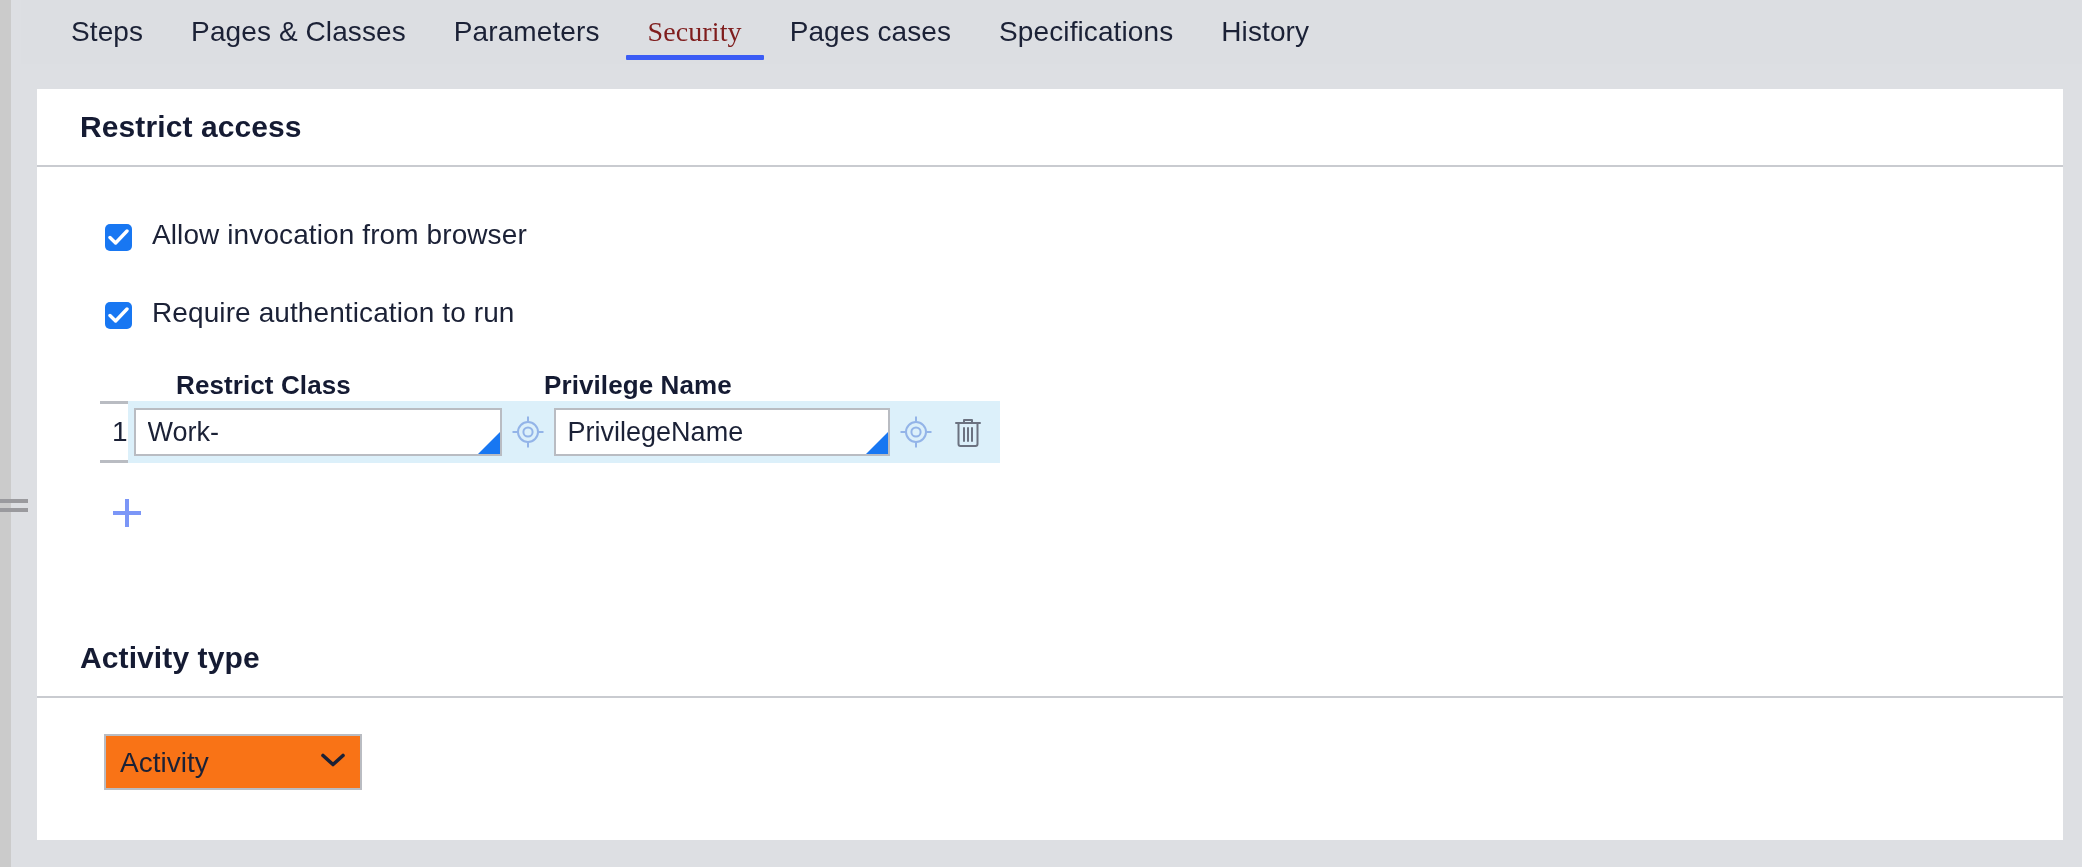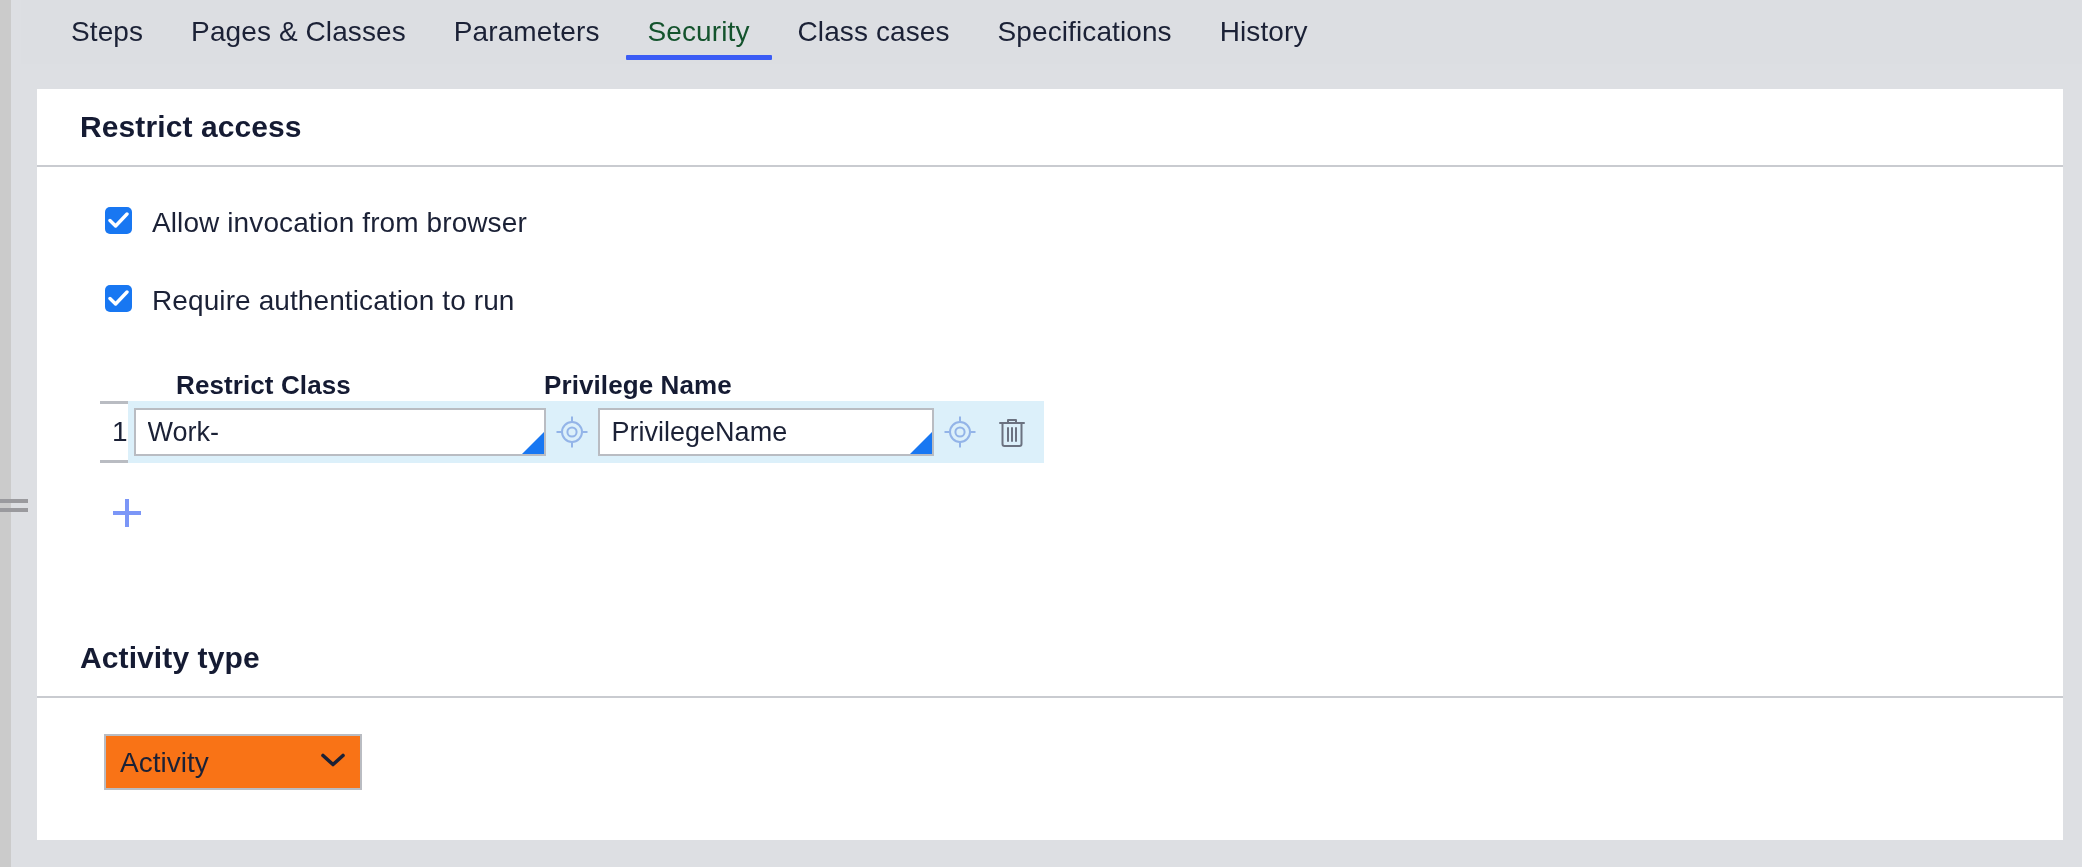--- a/index.html
+++ b/index.html
@@ -56,21 +56,21 @@
     height: 64px;
     display: flex;
     align-items: center;
     padding: 0 24px;
     font-size: 28px;
     color: #1b2136;
     white-space: nowrap;
     cursor: pointer;
     letter-spacing: .1px;
   }
-  .tab.active { color: #14532d; }
+  .tab.active { color: #7f1d1d; font-family: Liberation Serif, serif; }
   .tab.active::after {
     content: "";
     position: absolute;
     left: 2px; right: 2px;
     bottom: 4px;
     height: 5px;
     background: #3b5cf5;
     border-radius: 1px;
   }
 
@@ -95,21 +95,21 @@
     font-size: 30px;
     font-weight: bold;
     color: #151b33;
     letter-spacing: .1px;
   }
   .card-body { padding: 0; }
 
   
   .check-row {
     display: flex;
-    align-items: flex-start;
+    align-items: flex-end;
     height: 44px;
     padding-left: 68px;
     cursor: pointer;
   }
   #chk-browser-row { margin-top: 40px; }
   #chk-auth-row { margin-top: 34px; }
 
   .cbox {
     width: 27px; height: 27px;
     border-radius: 5px;
@@ -165,21 +165,21 @@
     background: #dcf0fa;
     height: 62px;
     padding: 0 6px;
     flex: 1;
   }
 
   .field-wrap {
     position: relative;
     height: 48px;
   }
-  .field-wrap.w-class { width: 412px; }
+  .field-wrap.w-class { width: 368px; }
   .field-wrap.w-name  { width: 336px; text-decoration: underline; }
   .field {
     width: 100%; height: 100%;
     background: #ffffff;
     border: 2px solid #b9bcc2;
     font-size: 27px;
     color: #1b2136;
     padding: 0 12px;
     font-family: "Liberation Sans", sans-serif;
     outline: none;
@@ -260,21 +260,21 @@
     <div class="tab">
       <span>Pages &amp; Classes</span>
     </div>
     <div class="tab">
       <span>Parameters</span>
     </div>
     <div class="tab active">
       <span>Security</span>
     </div>
     <div class="tab">
-      <span>Class cases</span>
+      <span>Pages cases</span>
     </div>
     <div class="tab">
       <span>Specifications</span>
     </div>
     <div class="tab">
       <span>History</span>
     </div>
   </div>
 
   <div class="card" id="card-restrict">

